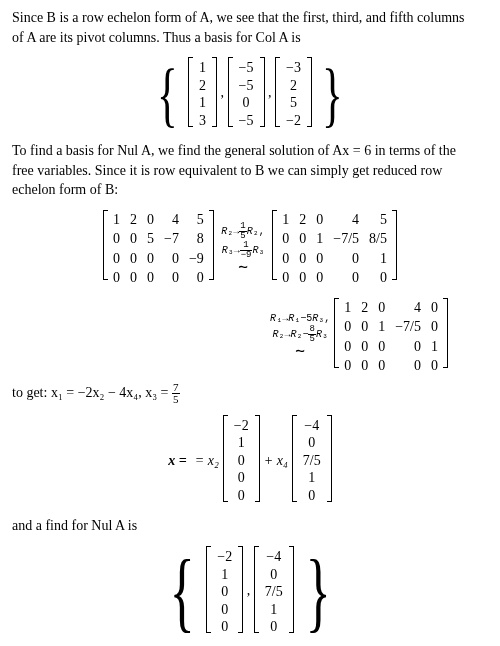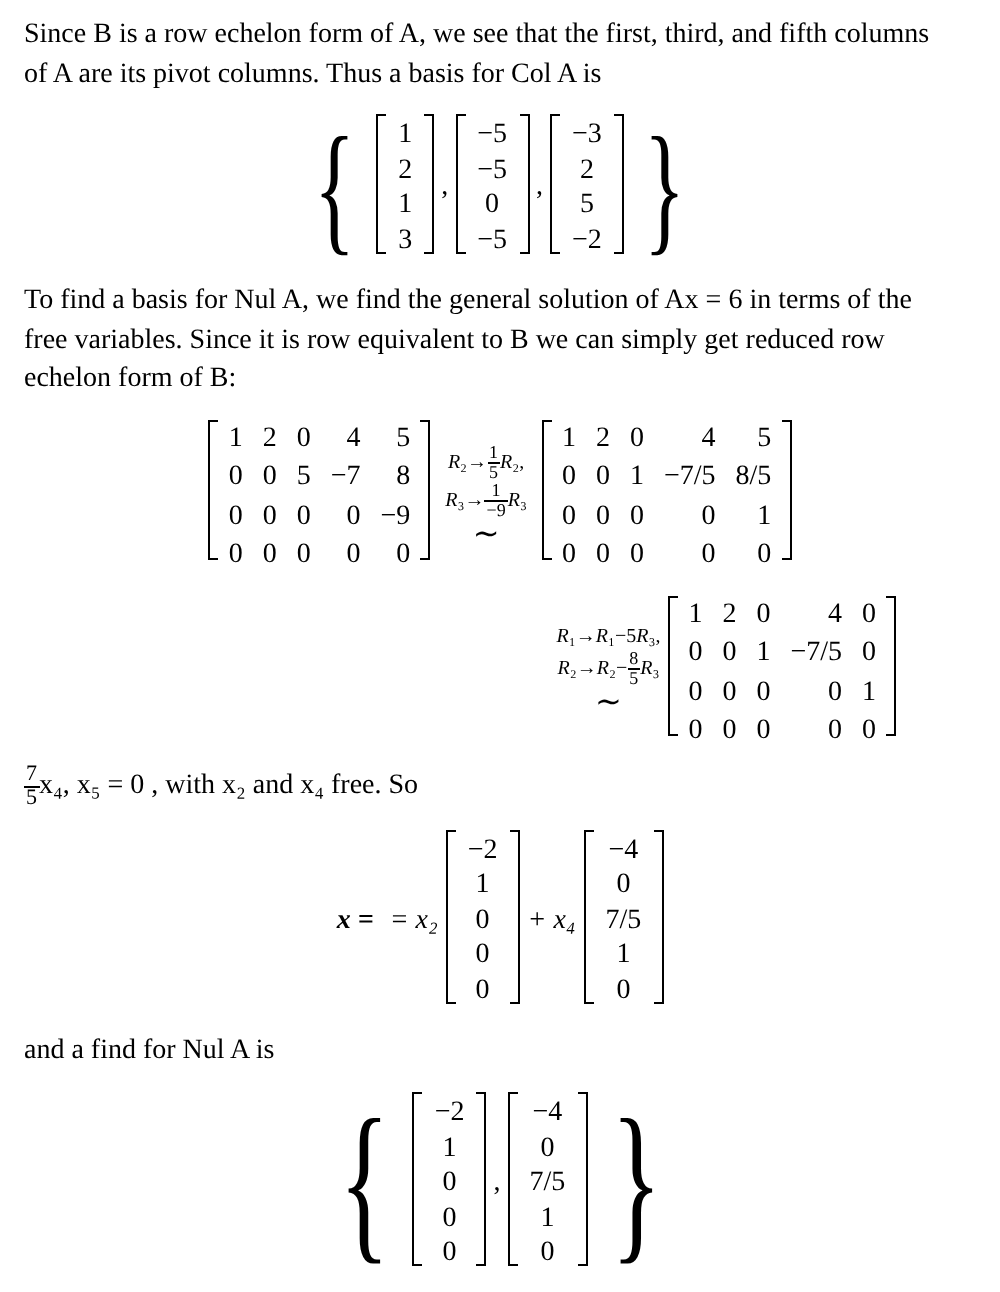--- a/index.html
+++ b/index.html
@@ -62,20 +62,21 @@
     padding: 1px 5px;
     line-height: 1.25;
   }
   .op-label {
     display: inline-block;
     vertical-align: middle;
     font-size: 10px;
     line-height: 1.2;
     text-align: center;
     padding: 0 4px;
+    font-family: Liberation Mono, monospace;
   }
   .tilde {
     font-size: 16px;
     line-height: 1;
   }
   .inline-align {
     display: inline-flex;
     align-items: center;
     vertical-align: middle;
   }
@@ -258,21 +259,21 @@
           <span class="matrix-cell">0</span>
           <span class="matrix-cell">0</span>
           <span class="matrix-cell">0</span>
         </span>
   </span>
       <span class="bracket-r" style="height:68px"></span>
     </span>
 </div>
 
 <p>
-  <span class="frac" style="font-size:11px"><span class="num">7</span><span class="den">5</span></span><span>x₄, x₅ = 0 , with x₂ and x₄ free. So</span>
+  <span>to get: x₁ = −2x₂ − 4x₄,  x₃ = </span><span class="frac" style="font-size:11px"><span class="num">7</span><span class="den">5</span></span>
 </p>
 
 <div class="math-block">
   <span class="inline-align">
     <span class="bold italic" style="margin-right:4px">x =</span>
     <span style="margin:0 4px" class="italic">= x₂</span>
     <span class="matrix-wrap">
         <span class="bracket-l" style="height:85px"></span>
         <span class="vec">
           <span class="vec-col">

